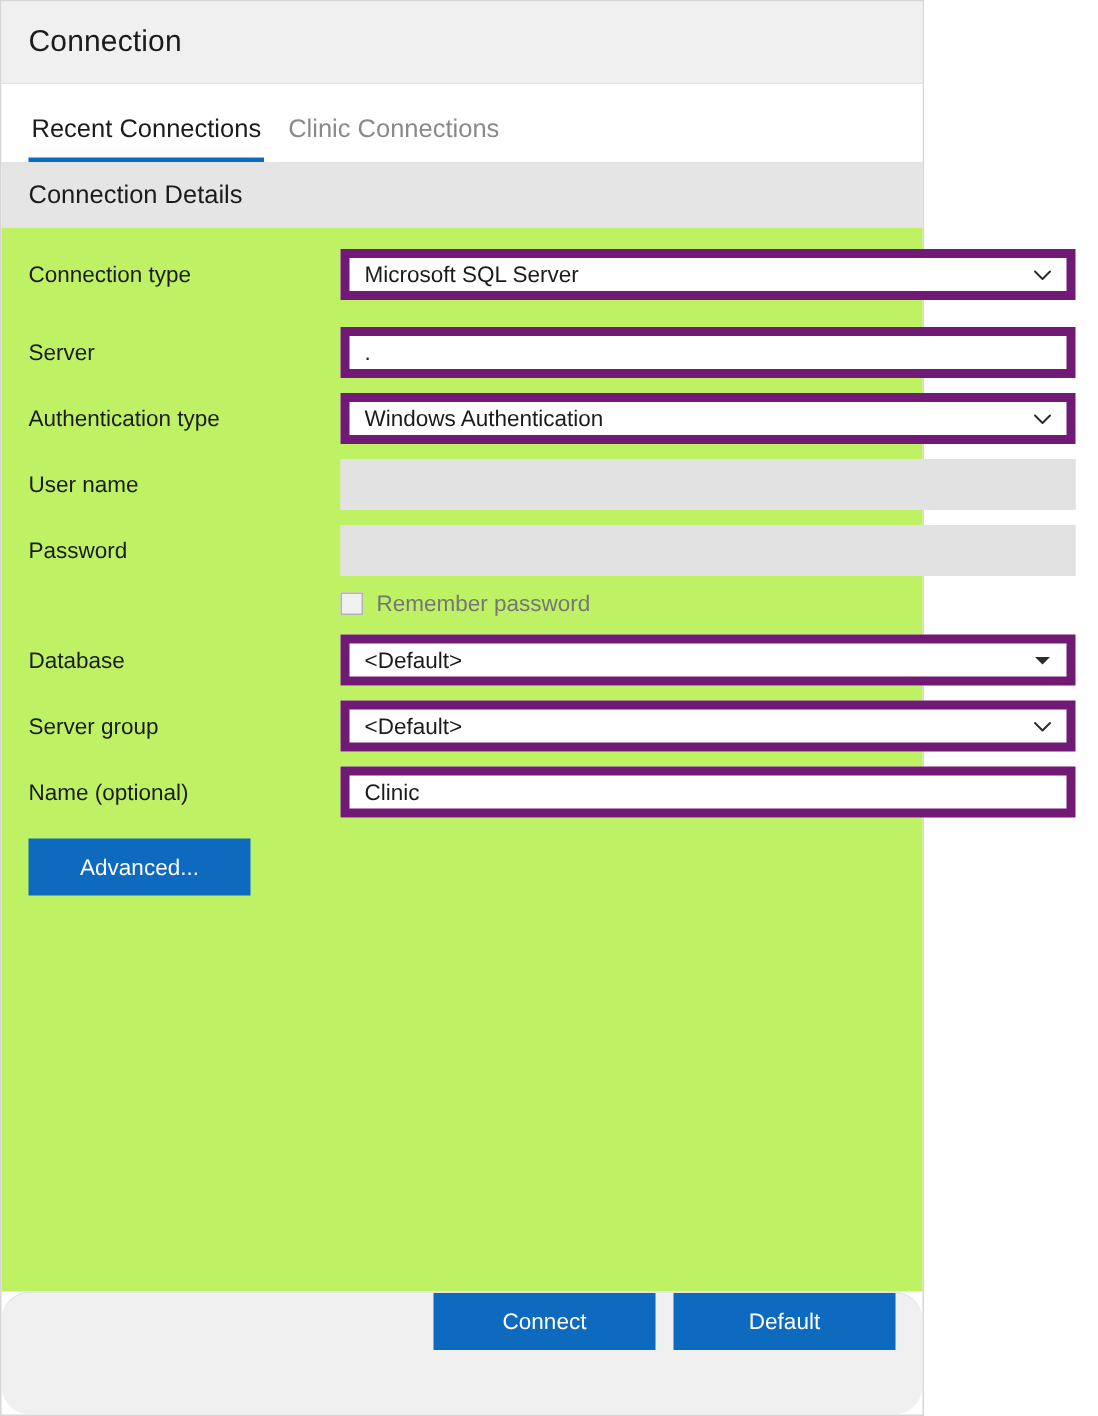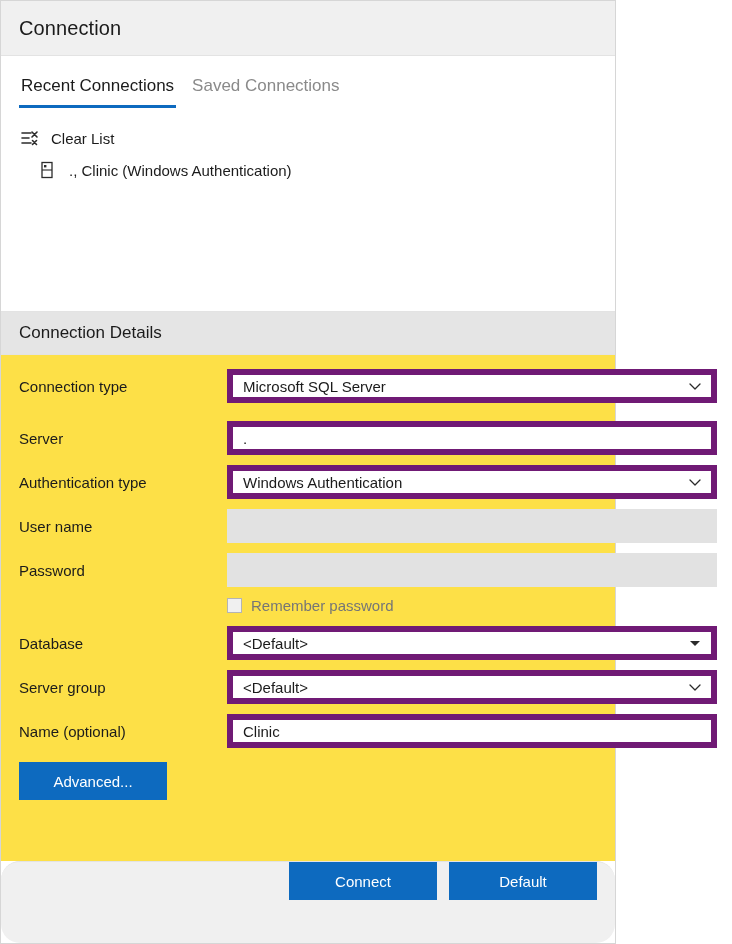--- a/index.html
+++ b/index.html
@@ -110,21 +110,21 @@
   }
   .details-header .dh-text {
     font-size: 17px;
     color: #1b1b1b;
   }
 
   .form {
     padding: 14px 18px 0 18px;
     box-sizing: border-box;
     flex: 1 1 auto;
-    background: #fde047;
+    background: #bef264;
   }
   .field-row {
     display: flex;
     align-items: center;
     margin-bottom: 10px;
   }
   .field-label {
     width: 208px;
     flex: 0 0 208px;
     font-size: 15px;
@@ -233,49 +233,24 @@
 
 <div class="dialog">
 
   <div class="titlebar">
     <span class="title">Connection</span>
   </div>
 
   <div class="tabs-region">
     <div class="tabs">
       <div class="tab active">Recent Connections</div>
-      <div class="tab">Saved Connections</div>
-    </div>
-  </div>
-
-  <div class="recent-area">
-
-    <div class="list-row">
-      <span class="icon">
-        <svg width="20" height="20" viewBox="0 0 20 20" aria-hidden="true">
-          <path d="M3 5h9M3 10h7M3 15h9" stroke="#2b2b2b" stroke-width="1.6" fill="none" stroke-linecap="round"></path>
-          <path d="M13 4l5 5M18 4l-5 5" stroke="#2b2b2b" stroke-width="1.6" fill="none" stroke-linecap="round"></path>
-          <path d="M13.5 12.5l4 4M17.5 12.5l-4 4" stroke="#2b2b2b" stroke-width="1.6" fill="none" stroke-linecap="round"></path>
-        </svg>
-      </span>
-      <span class="label">Clear List</span>
-    </div>
-
-    <div class="list-row indent">
-      <span class="icon">
-        <svg width="20" height="20" viewBox="0 0 20 20" aria-hidden="true">
-          <rect x="5" y="2.5" width="10" height="15" fill="none" stroke="#2b2b2b" stroke-width="1.3"></rect>
-          <rect x="7" y="5" width="2.4" height="2.4" fill="#2b2b2b"></rect>
-          <path d="M5 10h10" stroke="#2b2b2b" stroke-width="1.1"></path>
-        </svg>
-      </span>
-      <span class="label">.,  Clinic (Windows Authentication)</span>
-    </div>
-
-  </div>
+      <div class="tab">Clinic Connections</div>
+    </div>
+  </div>
+
 
   <div class="details-header">
     <span class="dh-text">Connection Details</span>
   </div>
 
   <div class="form">
 
     <div class="field-row gap-medium">
       <span class="field-label">Connection type</span>
       <div class="control">

